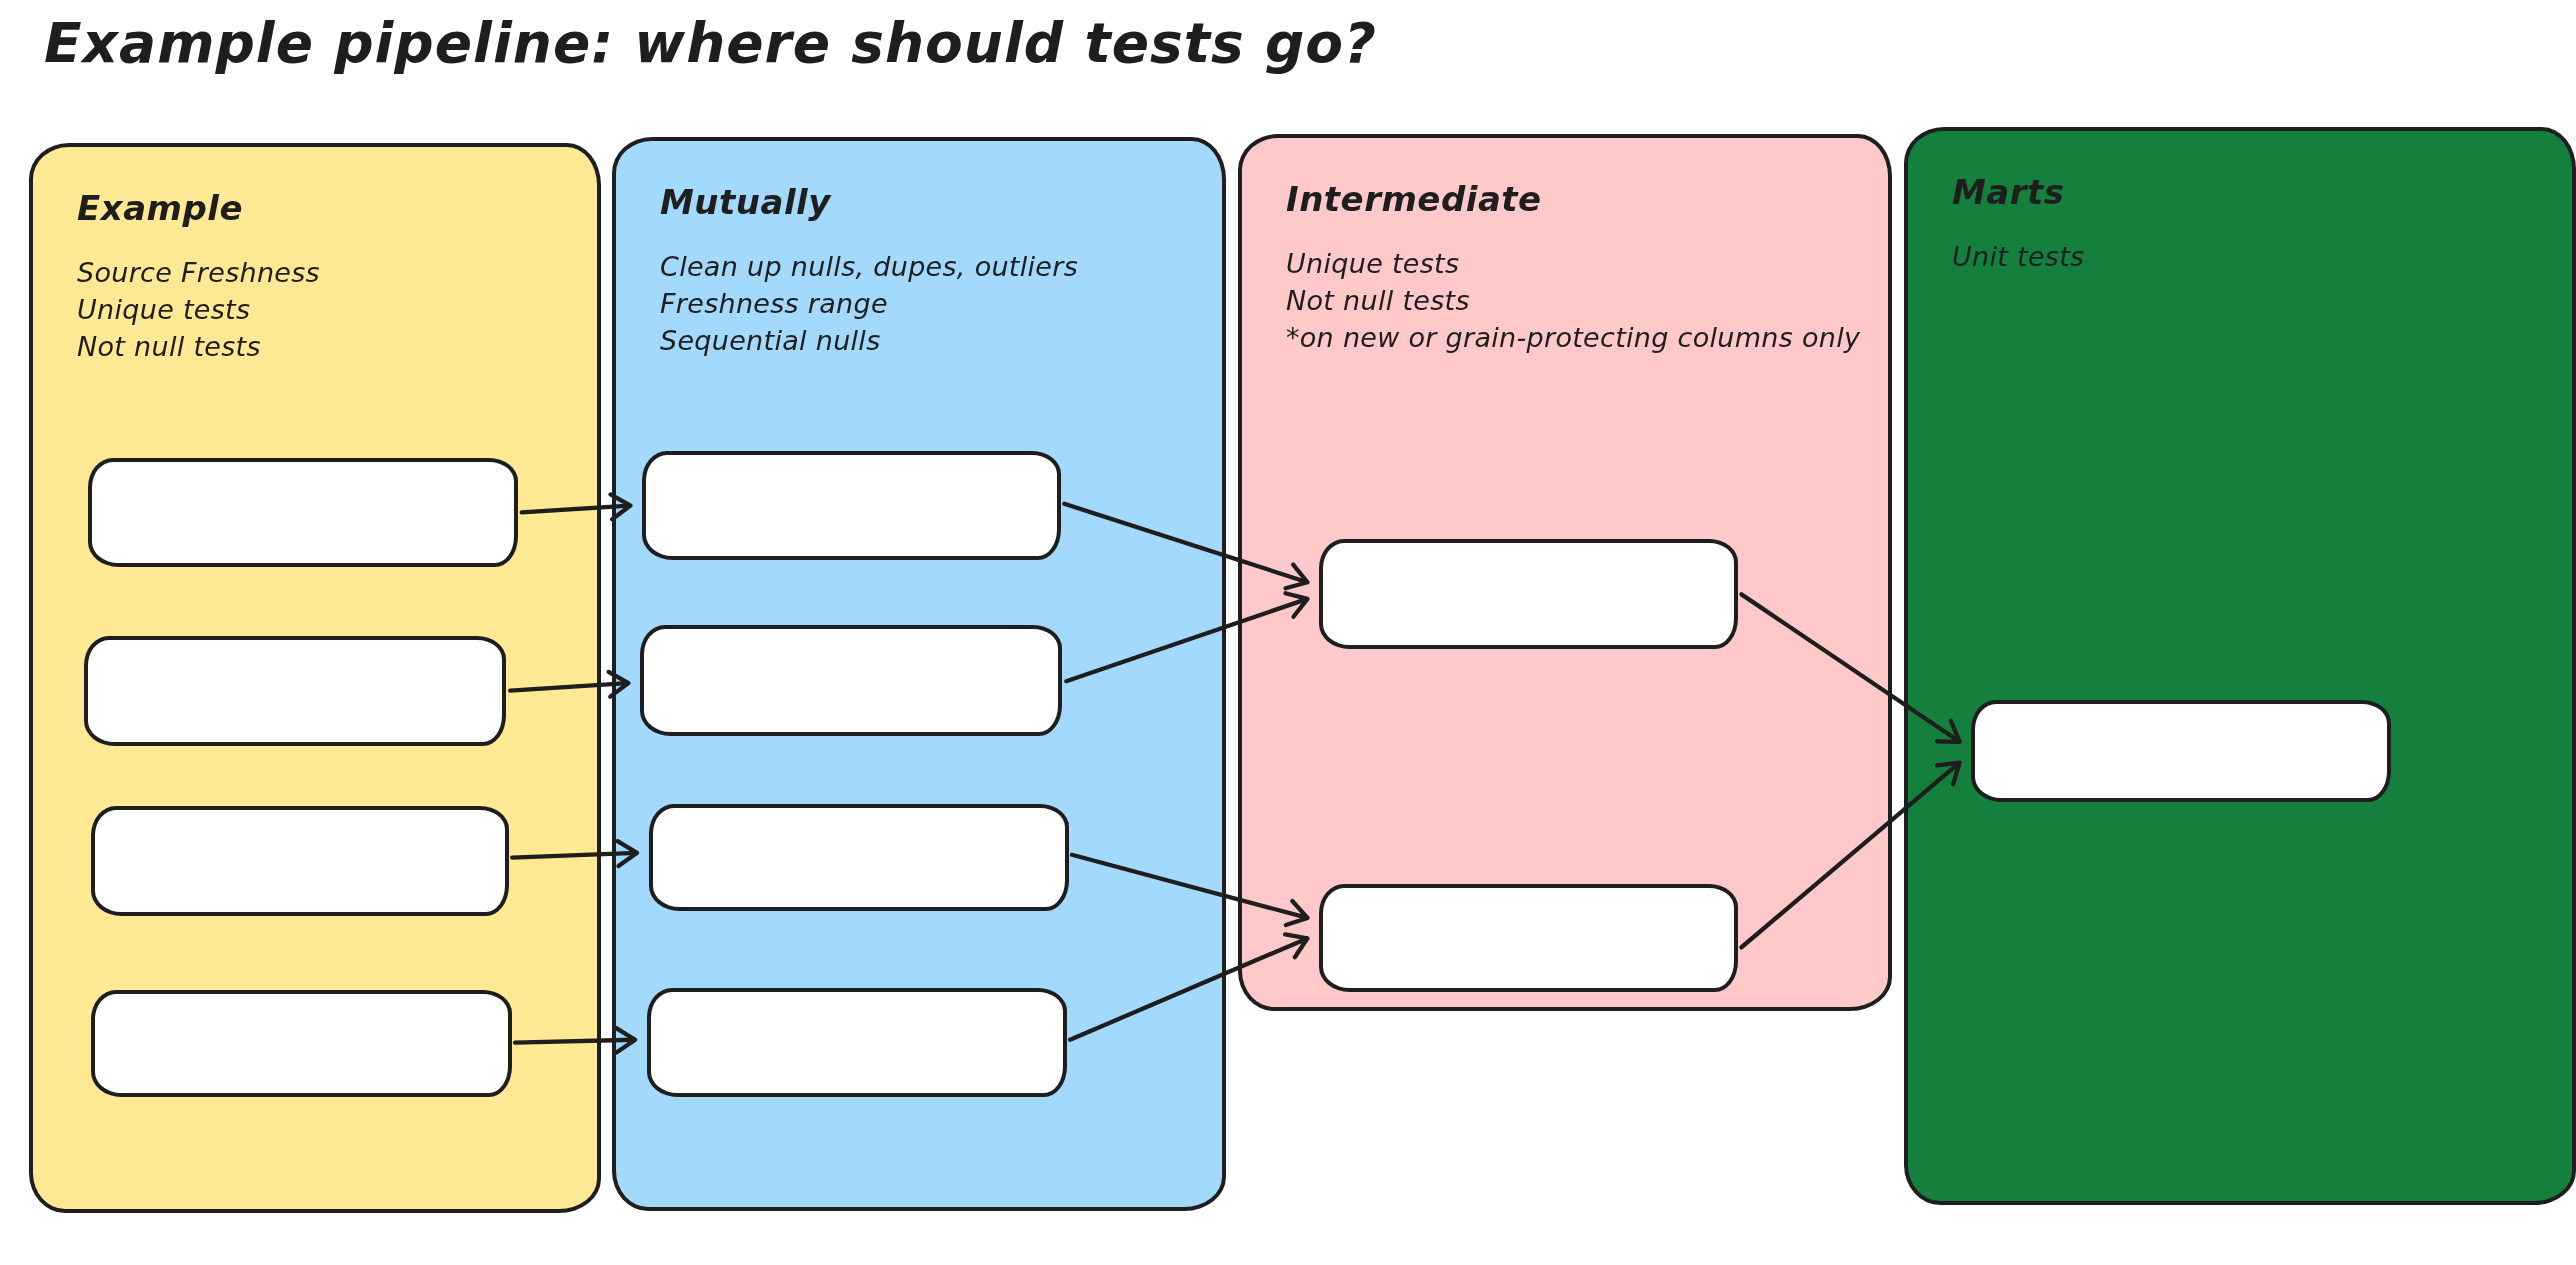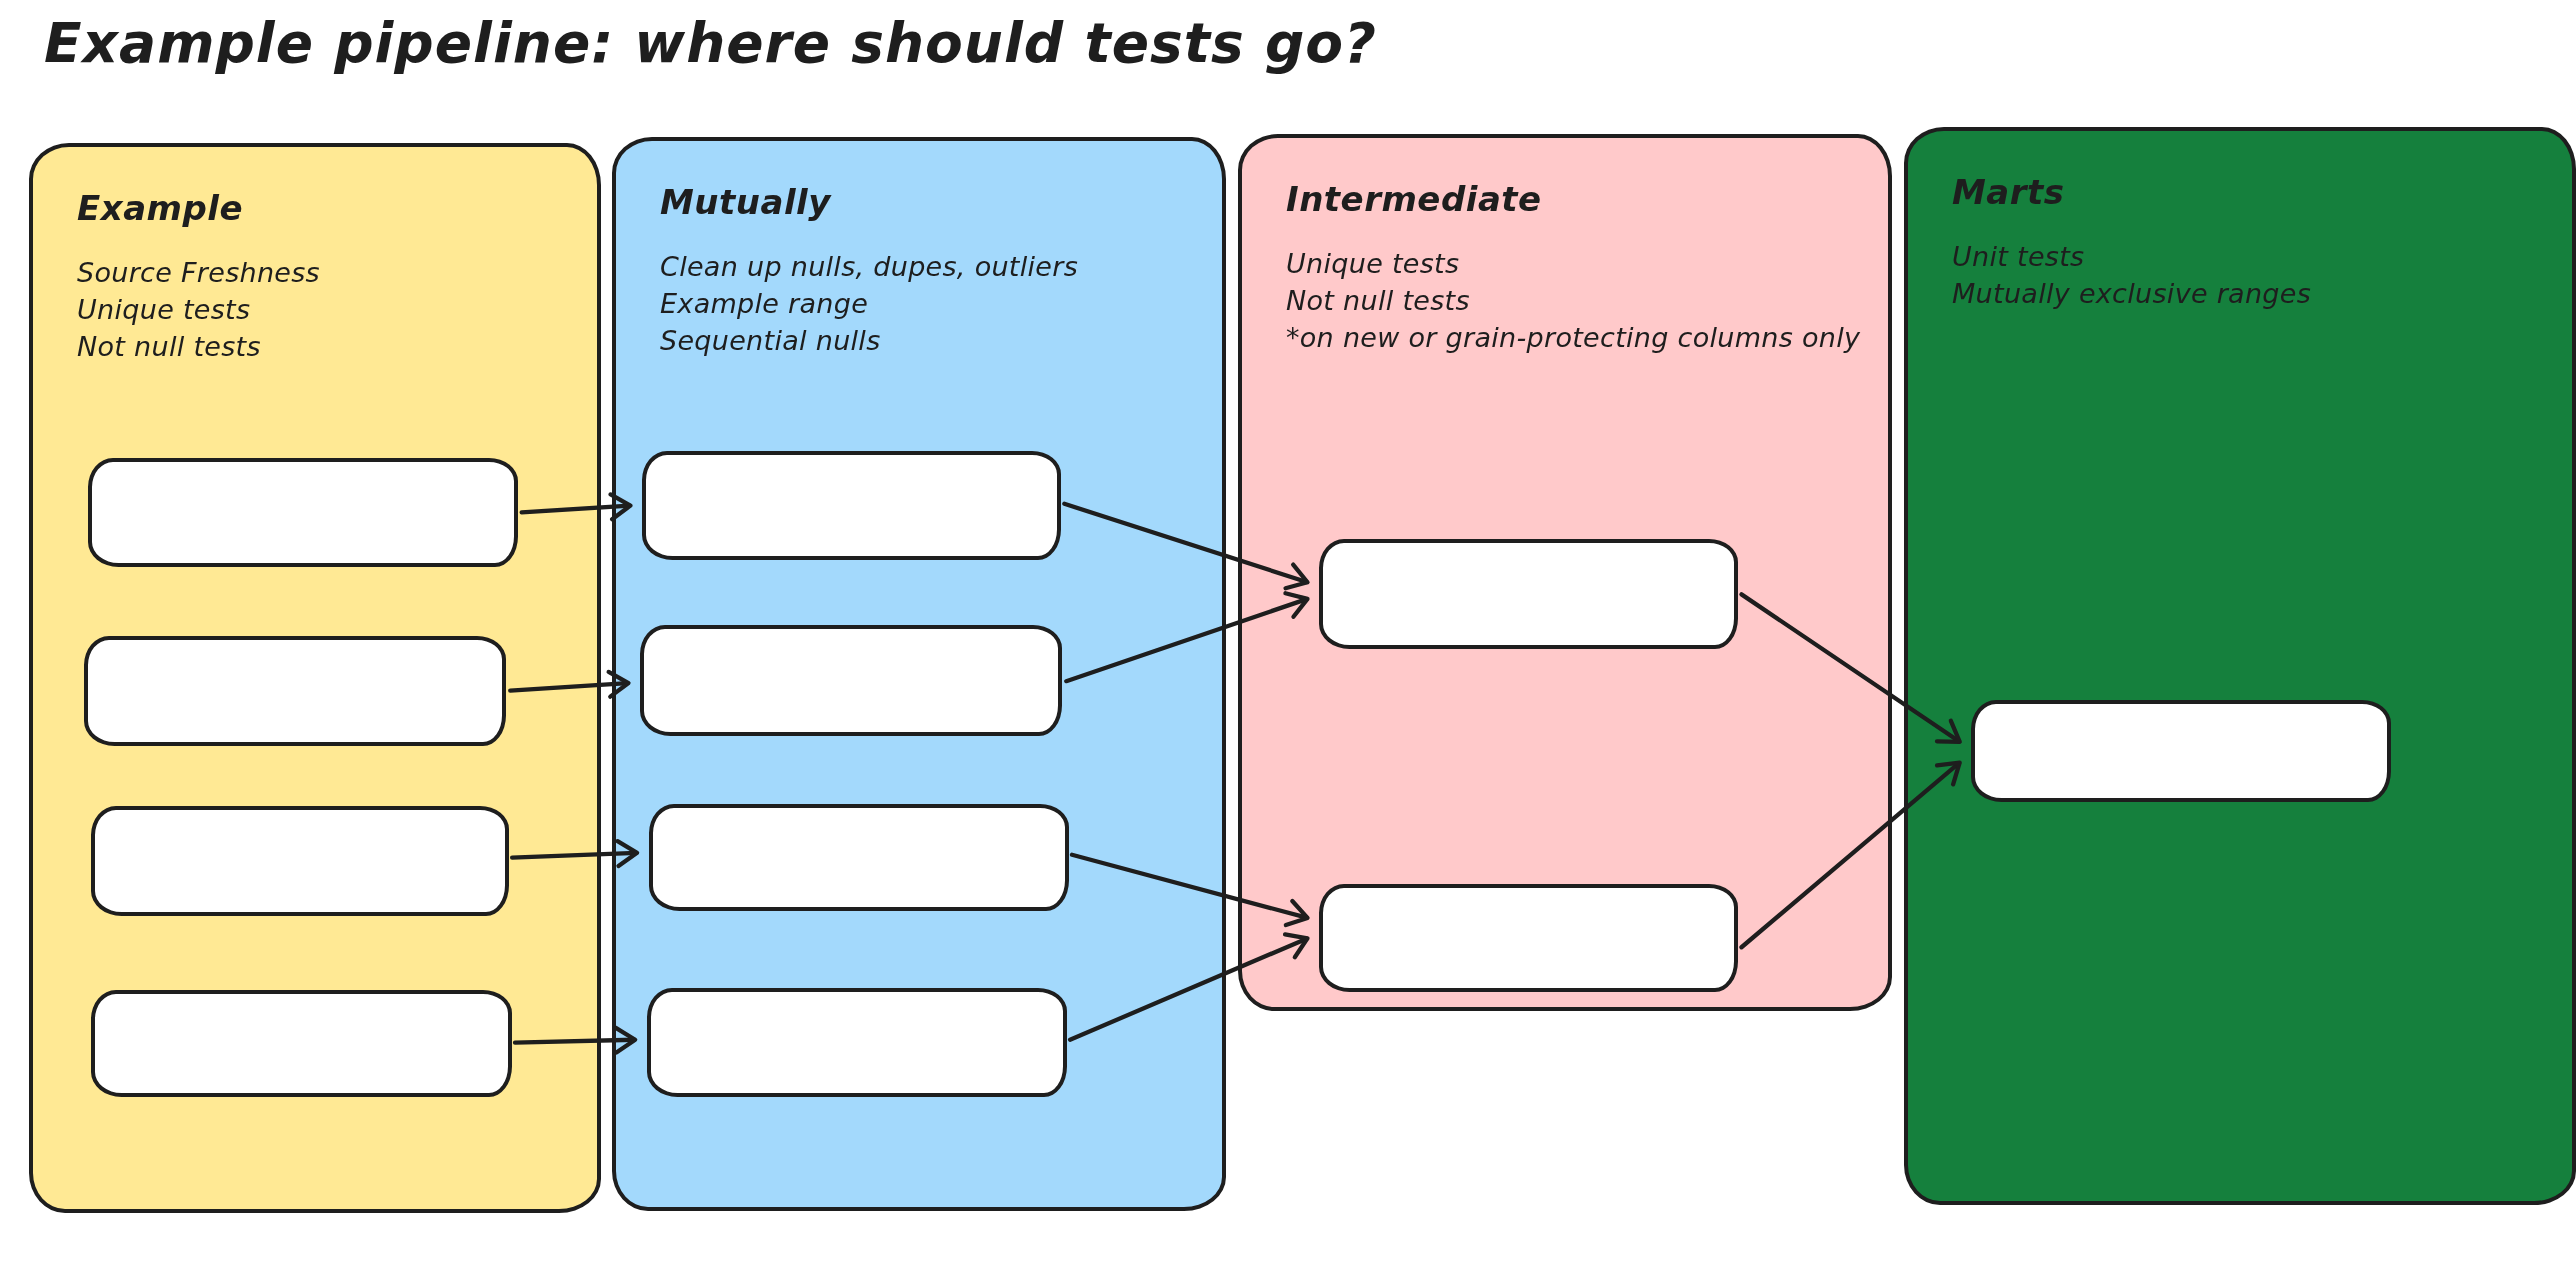--- a/index.html
+++ b/index.html
@@ -82,39 +82,38 @@
       <div class="note">Source Freshness</div>
       <div class="note">Unique tests</div>
       <div class="note">Not null tests</div>
     </div>
   </section>
 
   <section class="col col-staging">
     <h2 class="col-title">Mutually</h2>
     <div class="col-notes">
       <div class="note">Clean up nulls, dupes, outliers</div>
-      <div class="note">Example range</div>
+      <div class="note">Freshness range</div>
       <div class="note">Sequential nulls</div>
     </div>
   </section>
 
   <section class="col col-intermediate">
     <h2 class="col-title">Intermediate</h2>
     <div class="col-notes">
       <div class="note">Unique tests</div>
       <div class="note">Not null tests</div>
       <div class="note">*on new or grain-protecting columns only</div>
     </div>
   </section>
 
   <section class="col col-marts">
     <h2 class="col-title">Marts</h2>
     <div class="col-notes">
       <div class="note">Unit tests</div>
-      <div class="note">Mutually exclusive ranges</div>
     </div>
   </section>
 
   <div class="node" style="left: 88px; top: 458px; width: 430px; height: 109px;"></div>
     <div class="node" style="left: 84px; top: 636px; width: 422px; height: 110px;"></div>
     <div class="node" style="left: 91px; top: 806px; width: 418px; height: 110px;"></div>
     <div class="node" style="left: 91px; top: 990px; width: 421px; height: 107px;"></div>
     <div class="node" style="left: 642px; top: 451px; width: 419px; height: 109px;"></div>
     <div class="node" style="left: 640px; top: 625px; width: 422px; height: 111px;"></div>
     <div class="node" style="left: 649px; top: 804px; width: 420px; height: 107px;"></div>

